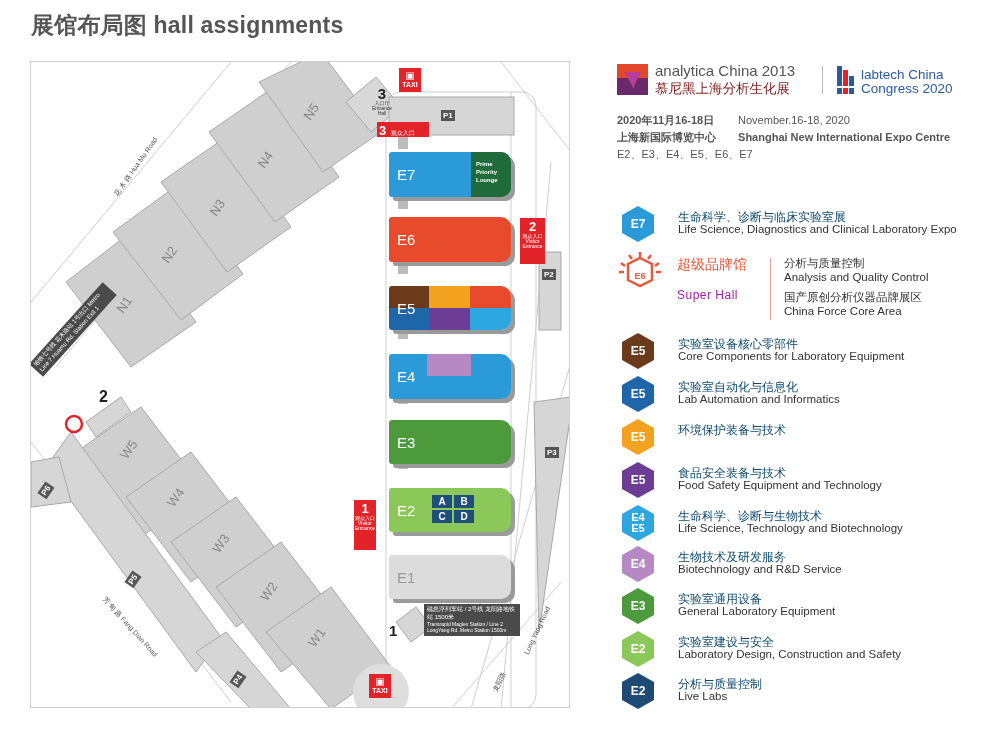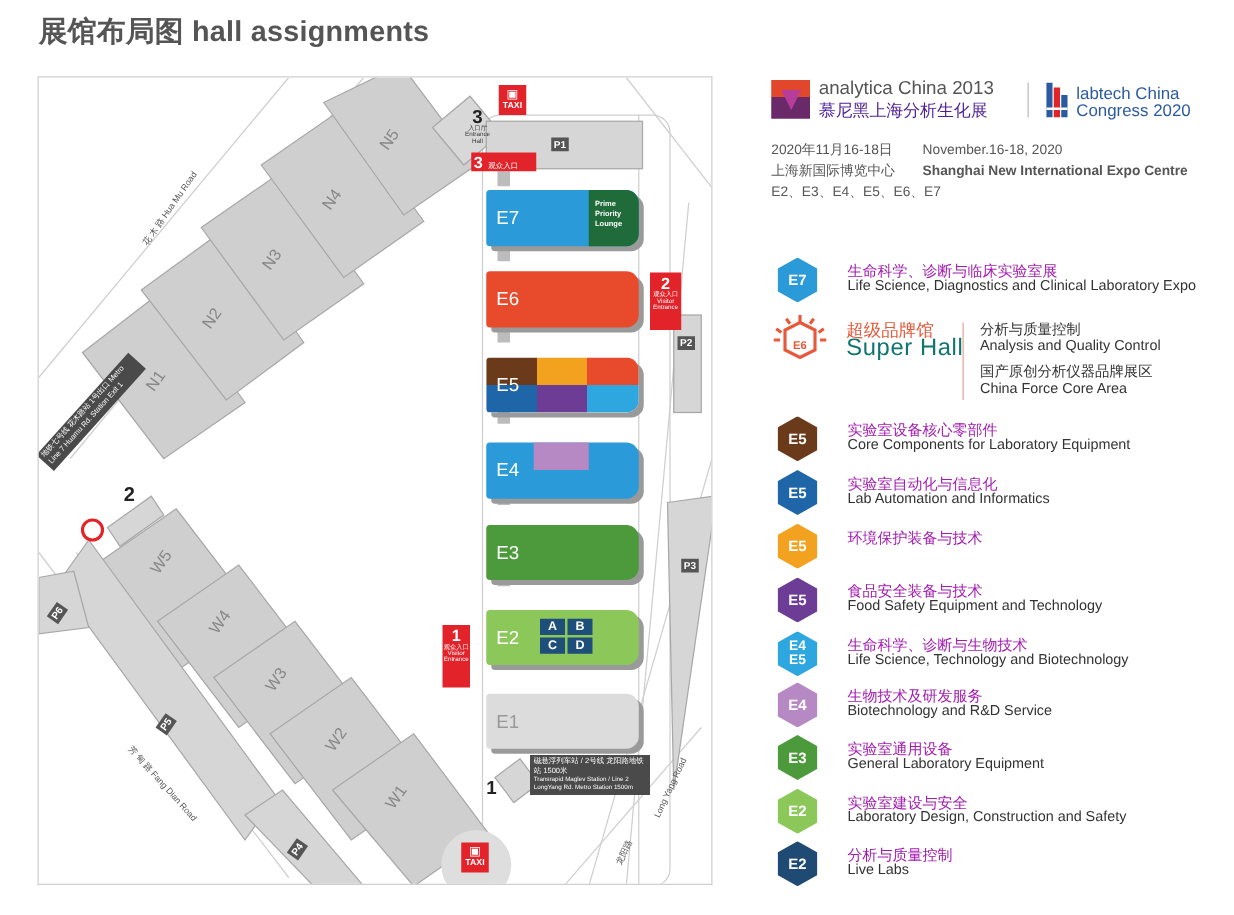--- a/index.html
+++ b/index.html
@@ -17,34 +17,34 @@
 .metro-label{position:absolute;background:#4a4a4a;color:#fff;font-size:6px;padding:2px 3px;line-height:1.25}
 .gray-label{position:absolute;font-size:8px;color:#444}
 .taxi{position:absolute;background:#e3232a;color:#fff;font-size:7px;font-weight:bold;text-align:center;width:22px;height:24px;padding-top:2px}
 .taxi .car{font-size:10px;line-height:11px}
 .road{position:absolute;font-size:7px;color:#555;white-space:nowrap}
 
 .brand{position:absolute;left:617px;top:62px}
 .brand .logo-a{position:absolute;left:0;top:2px;width:31px;height:31px;background:linear-gradient(#e2462b 45%,#6a2a6a 45%)}
 .brand .logo-a:after{content:"";position:absolute;left:8px;top:8px;border-left:8px solid transparent;border-right:8px solid transparent;border-top:16px solid #b73d9a}
 .brand .an-title{position:absolute;left:38px;top:0;font-size:15px;color:#555;white-space:nowrap}
-.brand .an-cn{position:absolute;left:38px;top:18px;font-size:13.5px;color:#4c1d95;white-space:nowrap;font-family:"DejaVu Serif",serif}
+.brand .an-cn{position:absolute;left:38px;top:18px;font-size:13.5px;color:#7f1d1d;white-space:nowrap;font-family:"DejaVu Serif",serif}
 .brand .sep{position:absolute;left:205px;top:4px;width:1px;height:28px;background:#bbb}
 .brand .lt-logo{position:absolute;left:220px;top:4px;width:20px;height:28px}
 .brand .lt-text{position:absolute;left:244px;top:6px;font-size:13.5px;color:#2b5aa0;line-height:14px;white-space:nowrap}
 .info{position:absolute;left:617px;top:112px;font-size:11px;color:#555;line-height:17px;white-space:nowrap}
-.info b{font-weight:normal;color:#555;display:inline-block;min-width:118px}
+.info b{font-weight:bold;color:#555;display:inline-block;min-width:118px}
 .legend{position:absolute;left:622px}
 .hex{position:absolute;left:0;top:0;width:32px;height:36px;clip-path:polygon(50% 0,100% 25%,100% 75%,50% 100%,0 75%,0 25%);color:#fff;font-size:12px;font-weight:bold;display:flex;align-items:center;justify-content:center;text-align:center;line-height:11px}
-.legend .cn{position:absolute;left:56px;top:3px;font-size:12px;color:#a21caf;white-space:nowrap}
+.legend .cn{position:absolute;left:56px;top:3px;font-size:12px;color:#0c4a6e;white-space:nowrap}
 .legend .en{position:absolute;left:56px;top:17px;font-size:11.5px;color:#333;white-space:nowrap}
 .super{position:absolute;left:617px;top:248px}
 .super .icon{position:absolute;left:0;top:2px;width:46px;height:38px}
 .super .cn{position:absolute;left:60px;top:8px;font-size:14px;color:#e8583a;white-space:nowrap}
-.super .en{position:absolute;left:60px;top:20px;font-size:19px;color:#0f766e;white-space:nowrap;letter-spacing:0.5px}
+.super .en{position:absolute;left:60px;top:40px;font-size:12px;color:#a21caf;white-space:nowrap;letter-spacing:0.5px}
 .super .vline{position:absolute;left:153px;top:10px;width:1px;height:62px;background:#e5a89a}
 .super .t{position:absolute;left:167px;font-size:11.5px;color:#333;white-space:nowrap}
 </style>
 </head>
 <body>
 
 <div class="page-title">展馆布局图  hall assignments</div>
 
 <div class="map">
   <svg width="540" height="647">

